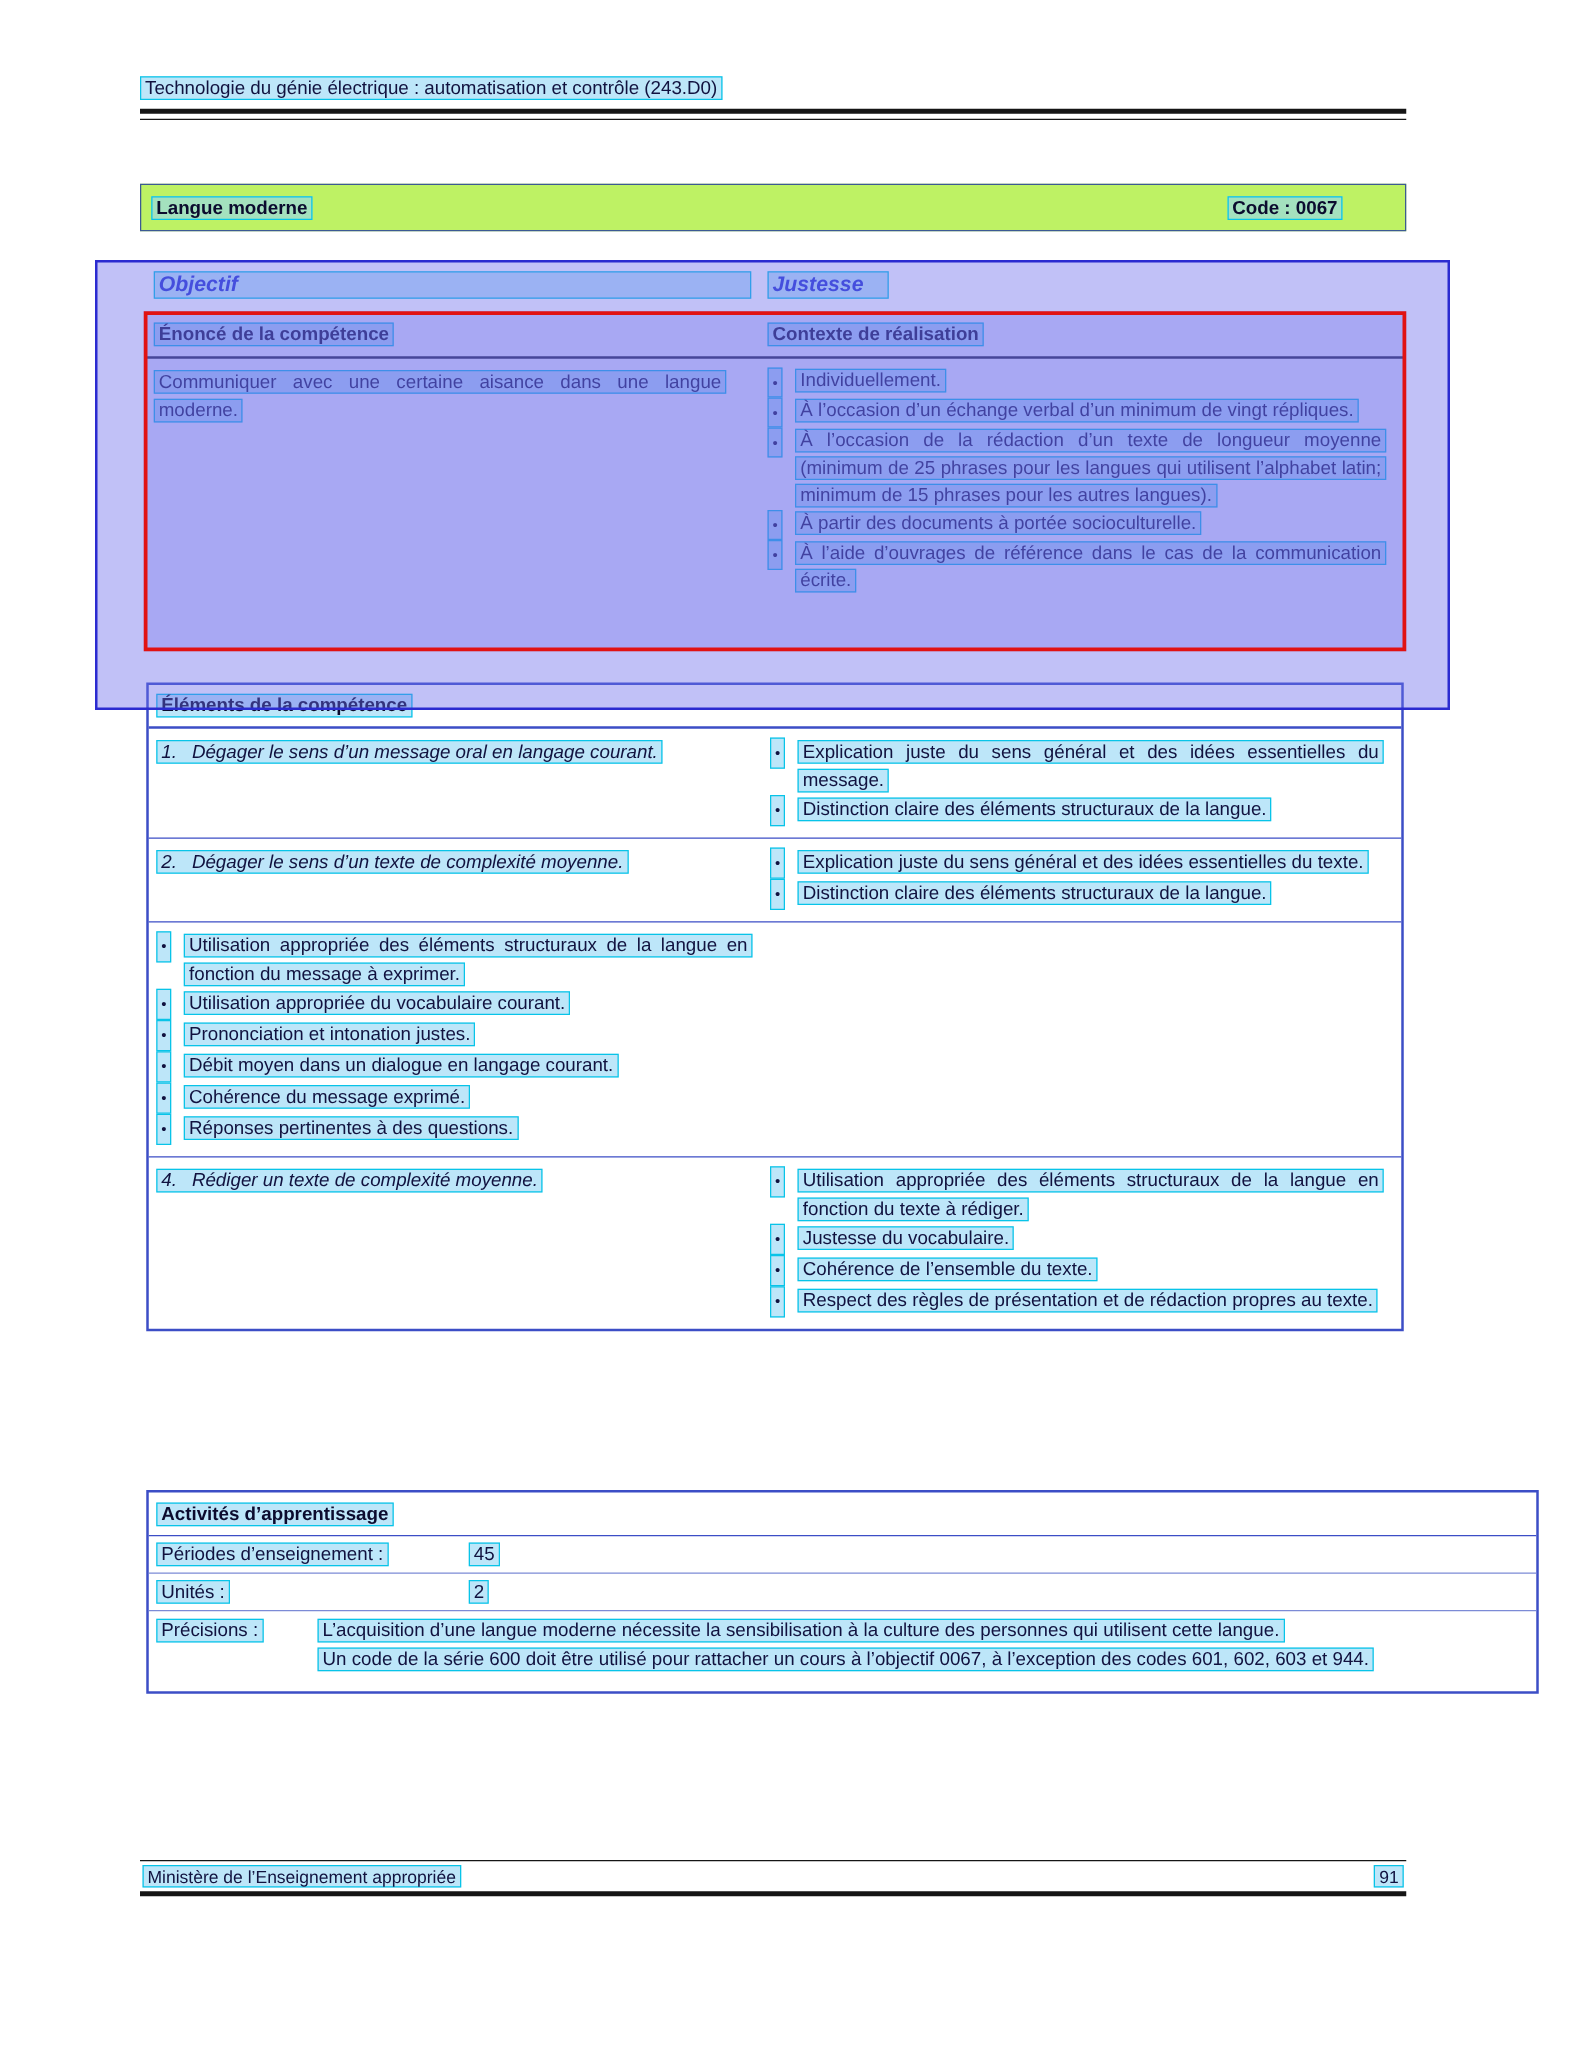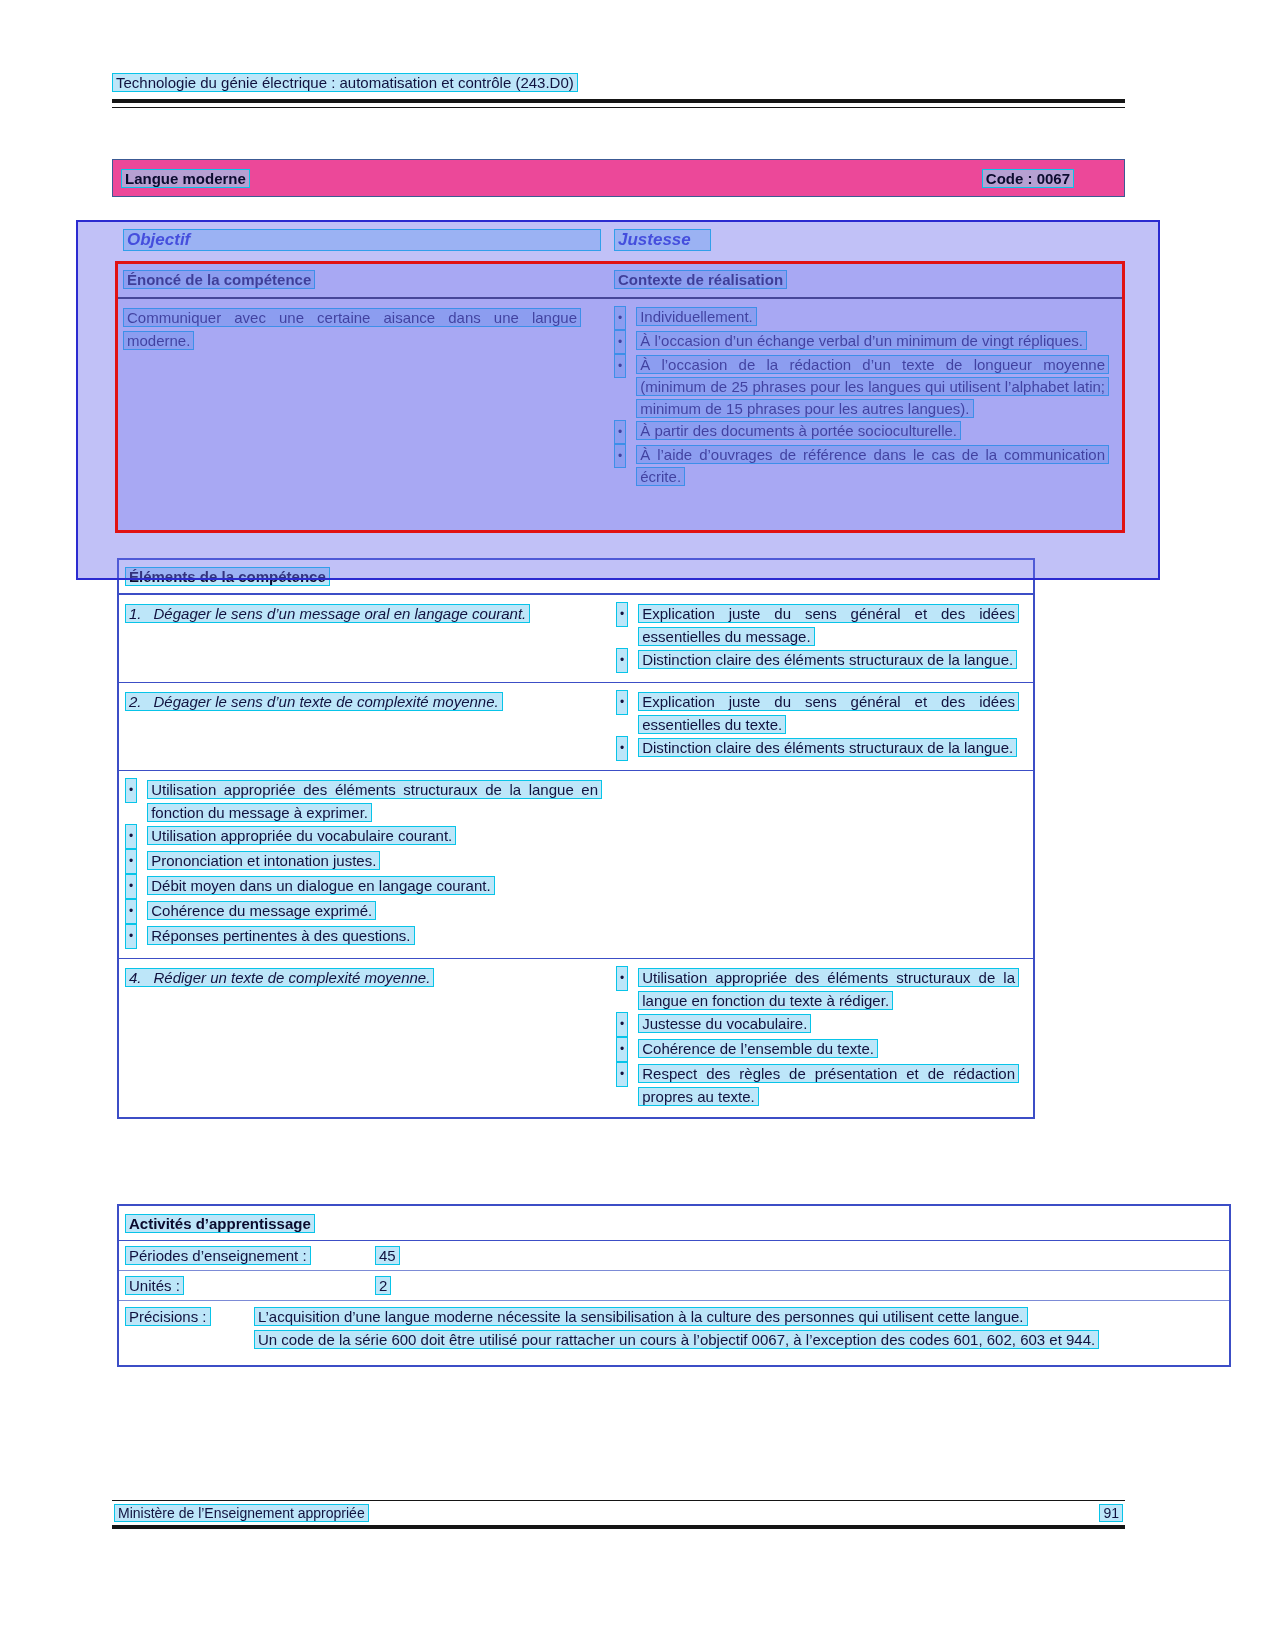--- a/index.html
+++ b/index.html
@@ -2,21 +2,21 @@
 <html lang="fr"><head>
 <meta charset="utf-8">
 <style>
   * { margin:0; padding:0; box-sizing:border-box; }
   html,body { background:#ffffff; }
   body {
     width:1275px; height:1651px; position:relative; overflow:hidden;
     font-family:"Liberation Sans", sans-serif;
     font-size:15px; color:#11123f;
   }
-  .abs { position:absolute;margin-top:12px; }
+  .abs { position:absolute; }
 
   
   .hl {
     background: rgba(148,214,246,0.62);
     border: 1.5px solid #08c4e8;
     padding: 0 3px;
     -webkit-box-decoration-break: clone;
     box-decoration-break: clone;
   }
   .bold { font-weight:bold; color:#0b0b2e; }
@@ -24,21 +24,21 @@
 
   
   .doc-header { left:112px; top:62px; width:1013px; }
   .doc-title { font-size:15px; }
   .top-rule { left:112px; top:87px; width:1013px; height:9px;
               border-top:4px solid #151515; border-bottom:1.5px solid #151515; }
 
   
   .course-bar {
     left:112px; top:147px; width:1013px; height:38px;
-    background:#ec4899; border:1px solid #3c5a93;
+    background:#bef264; border:1px solid #3c5a93;
     display:flex; align-items:center; justify-content:space-between;
     padding:0 8px;
   }
   .bar-code { margin-right:42px; }
 
   
   .heading-row { left:117px; top:217px; width:1006px;
                  display:grid; grid-template-columns:491px 1fr; padding-left:6px; }
   .obj-h { font-size:17px; font-weight:bold; font-style:italic; color:#2a3ad2; }
   .hl-wide { display:inline-block; width:478px; }
@@ -52,21 +52,21 @@
   .en-body { display:grid; grid-template-columns:491px 1fr; padding:7px 0 10px 6px; }
   .stmt { width:462px; line-height:23px; }
 
   ul.blist { list-style:none; }
   ul.blist li { display:flex; gap:10px; line-height:23px; align-items:flex-start; }
   ul.ctx li { line-height:22px; }
   .mark { font-size:12px; line-height:inherit; }
   .li-text { flex:1; padding-right:14px; }
 
   
-  .elements { left:117px; top:546px; width:918px; border:2px solid #3c4ec6; }
+  .elements { left:117px; top:546px; width:1006px; border:2px solid #3c4ec6; }
   .el-head { display:grid; grid-template-columns:491px 1fr; padding:8px 6px; 
              border-bottom:2px solid #3c4ec6; }
   .el-row { display:grid; grid-template-columns:491px 1fr; padding:7px 0 9px 6px; }
   .el-row + .el-row { border-top:1.5px solid #3c4ec6; }
   .el-left { padding-left:30px; text-indent:-30px; padding-right:28px; line-height:23px;font-style:italic; }
   .numgap { display:inline; padding:0 6px; }
 
   
   .activities { left:117px; top:1192px; width:1114px; border:2px solid #3c4ec6; }
   .act-title { padding:9px 6px 8px 6px; border-bottom:1.5px solid #3c4ec6; }

